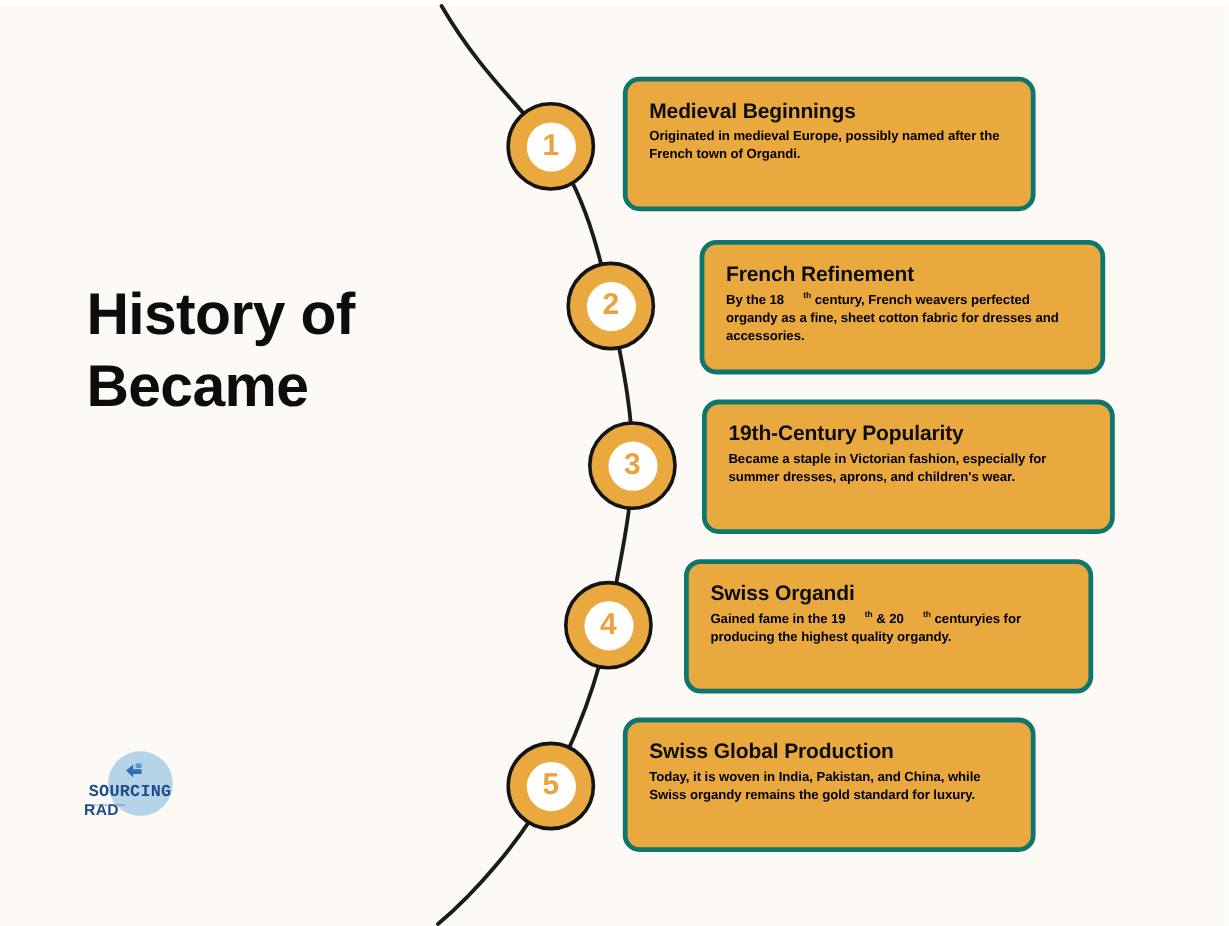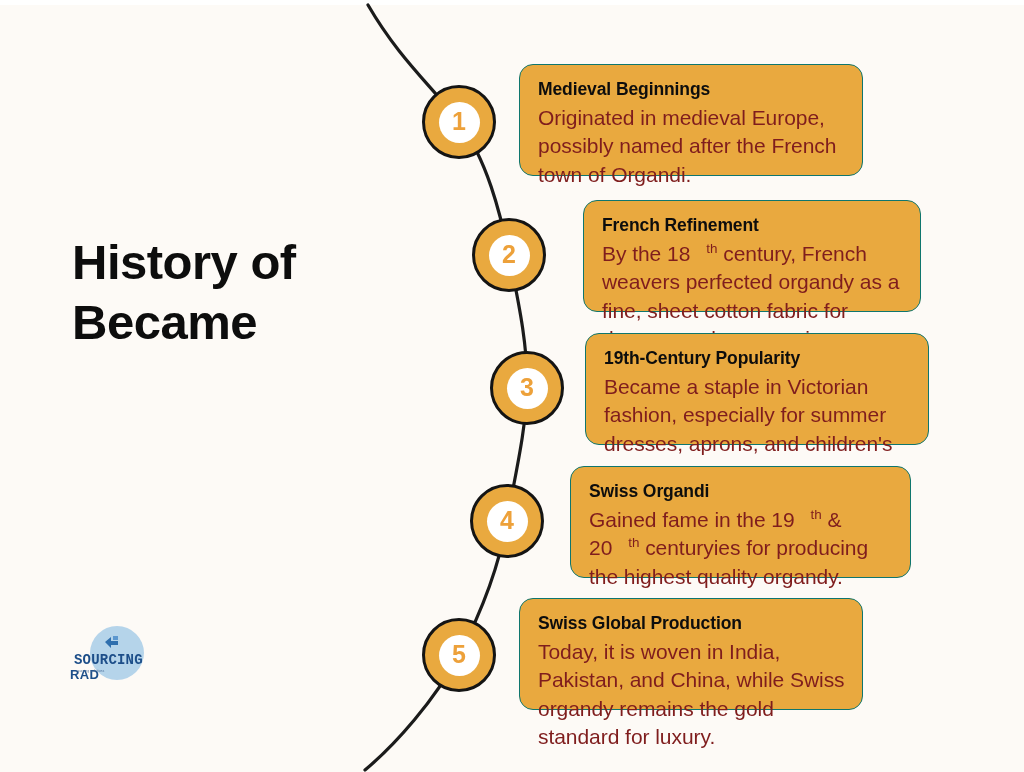--- a/index.html
+++ b/index.html
@@ -129,37 +129,37 @@
     color: #eda13a;
     line-height: 1;
     padding-bottom: 1px;
     box-sizing: border-box;
   }
 
   
   .card {
     position: absolute;
     background: #e9a93f;
-    border: 1px solid #0f766e;
+    border: 4px solid #0f766e;
     border-radius: 14px;
     box-sizing: border-box;
     padding: 14px 16px 13px 18px;
   }
   .card-title {
     font-size: 17.5px;
     font-weight: 700;
     color: #0d0d0d;
     line-height: 1.25;
     margin-bottom: 3px;
     letter-spacing: -0.1px;
   }
   .card-body {
-    font-size: 21px;
-    font-weight: 400;
-    color: #7f1d1d;
+    font-size: 11px;
+    font-weight: 700;
+    color: #000000;
     line-height: 1.35;
     letter-spacing: -0.05px;
   }
   .card-body sup {
     font-size: 0.64em;
     vertical-align: super;
     line-height: 0;
     margin-left: 16px;
   }
 </style>

